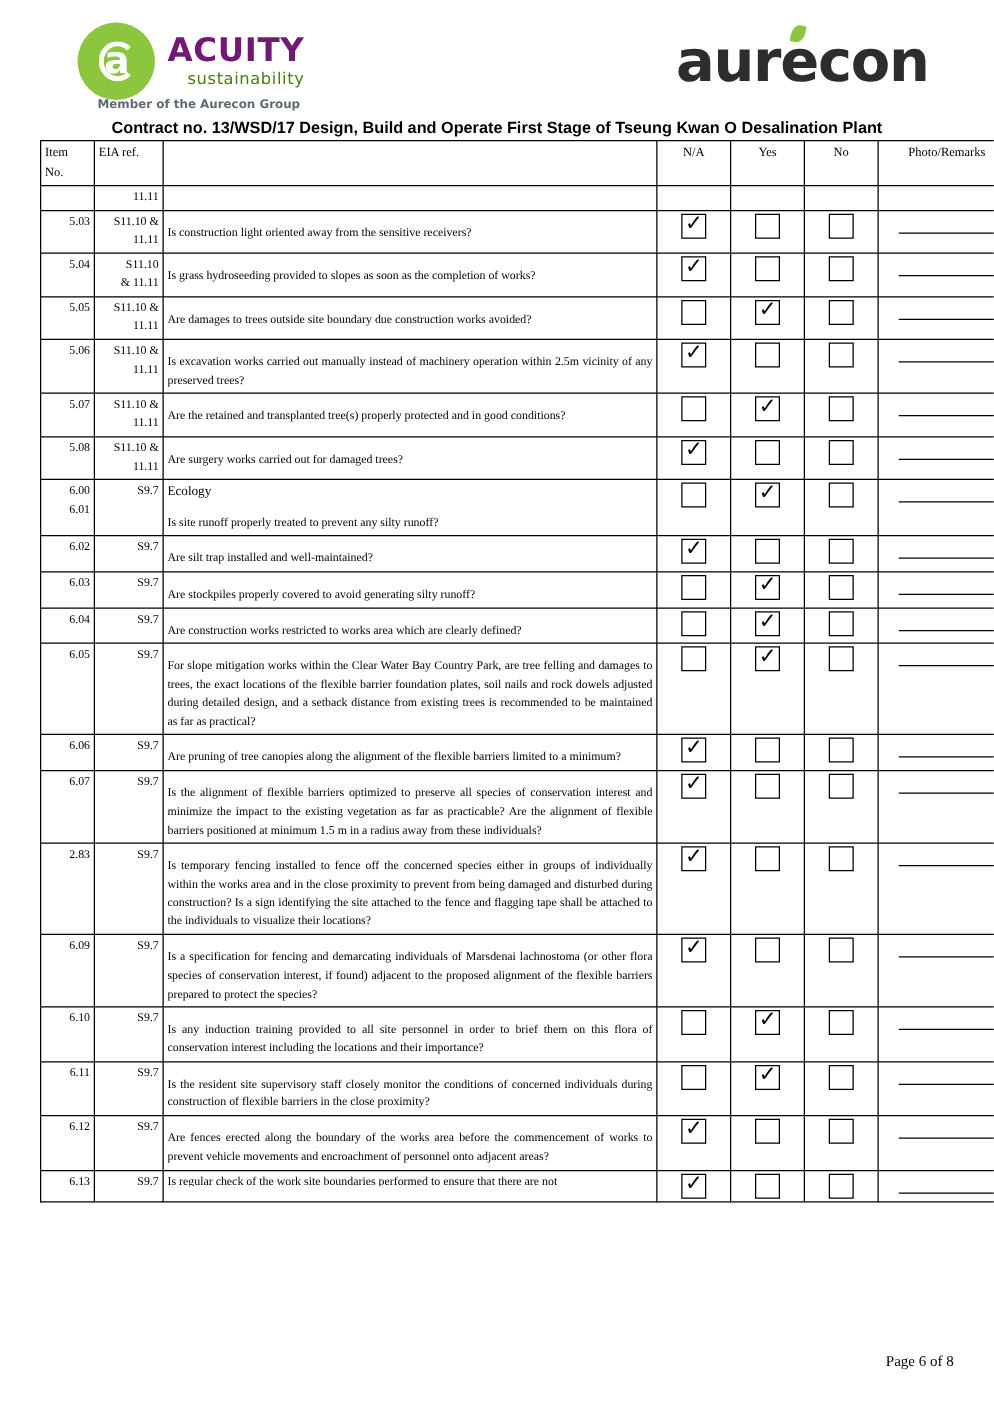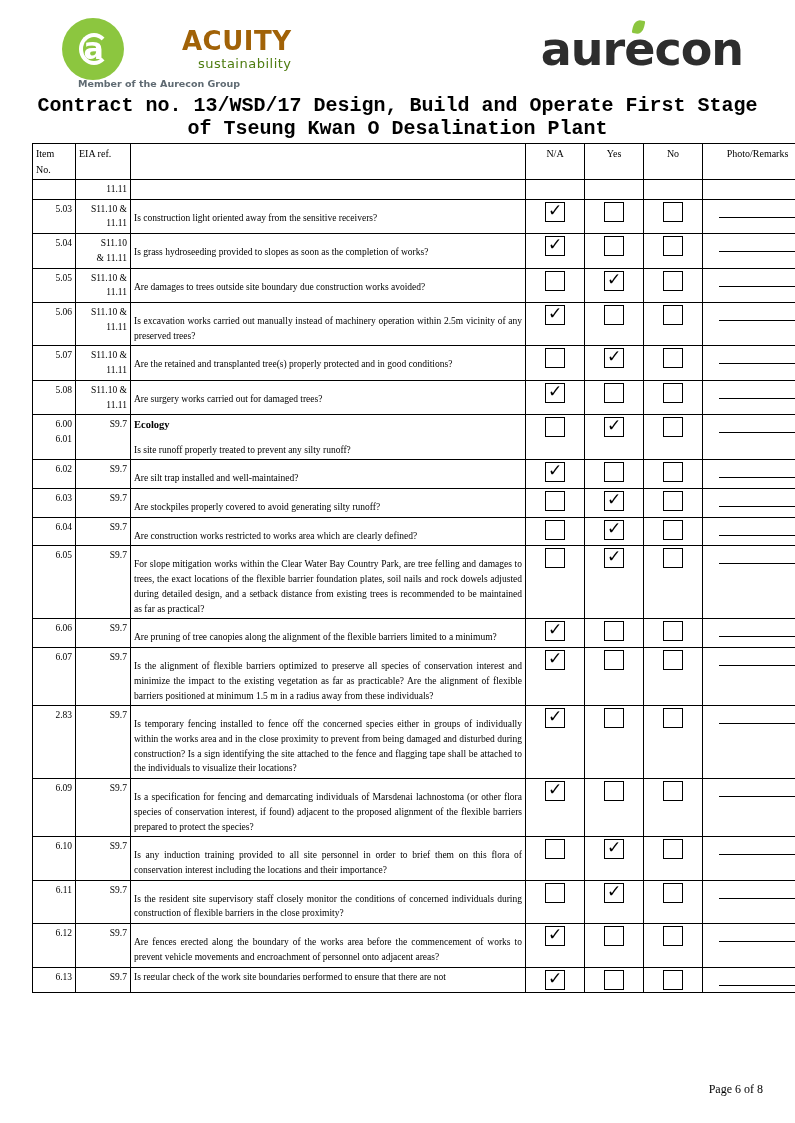--- a/index.html
+++ b/index.html
@@ -60,23 +60,22 @@
     box-sizing: border-box;
   }
   .acuity-words {
     margin-left: 10px;
     padding-top: 8px;
   }
   .acuity-name {
     font-family: "DejaVu Sans", sans-serif;
     font-size: 26px;
     font-weight: bold;
-    color: #a16207;
+    color: #701a75;
     letter-spacing: 0.5px;
-    margin-left: 48px;
   }
   .acuity-sub {
     font-family: "DejaVu Sans", sans-serif;
     font-size: 13px;
     color: #4d7c0f;
     text-align: right;
     letter-spacing: 0.5px;
   }
   .acuity-member {
     position: absolute;
@@ -105,23 +104,23 @@
     top: 20px;
     width: 11px;
     height: 14px;
     background: #8cc63f;
     border-radius: 60% 10% 60% 10%;
     transform: rotate(12deg);
   }
   
   .doc-title {
     text-align: center;
-    font-size: 20px;
+    font-size: 13px;
     font-weight: bold;
-    font-family: Liberation Mono, monospace;
+    font-family: Liberation Sans, sans-serif;
     padding: 2px 0 3px 0;
   }
   
   table.checklist {
     border-collapse: collapse;
     width: 731px;
     table-layout: fixed;
     font-size: 9.5px;
   }
   table.checklist td {
@@ -137,21 +136,21 @@
   td.c-yes    { width: 52px; }
   td.c-no     { width: 52px; }
   td.c-ph     { width: 103px; }
   .hdr td {
     text-align: center;
     font-size: 10px;
     vertical-align: top;
   }
   .hdr td.c-item, .hdr td.c-eia { text-align: left; }
   .desc-pad { padding-top: 9px; display: block; }
-  .bold { font-weight: bold; font-size: 10.5px; }
+  .bold { font-weight: normal; font-size: 10.5px; }
   
   .cbox {
     width: 20px;
     height: 20px;
     border: 1.6px solid #000;
     margin: 0 auto;
     position: relative;
     box-sizing: border-box;
   }
   .cbox.checked::after {

